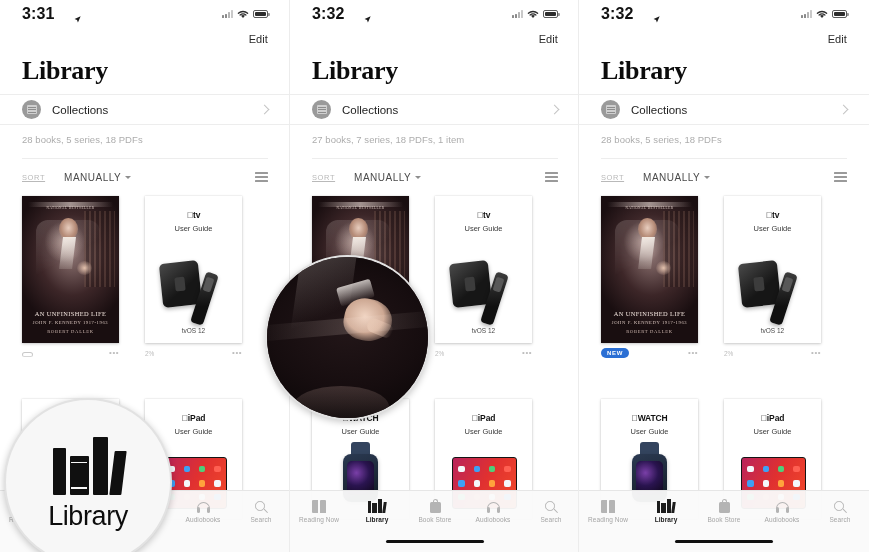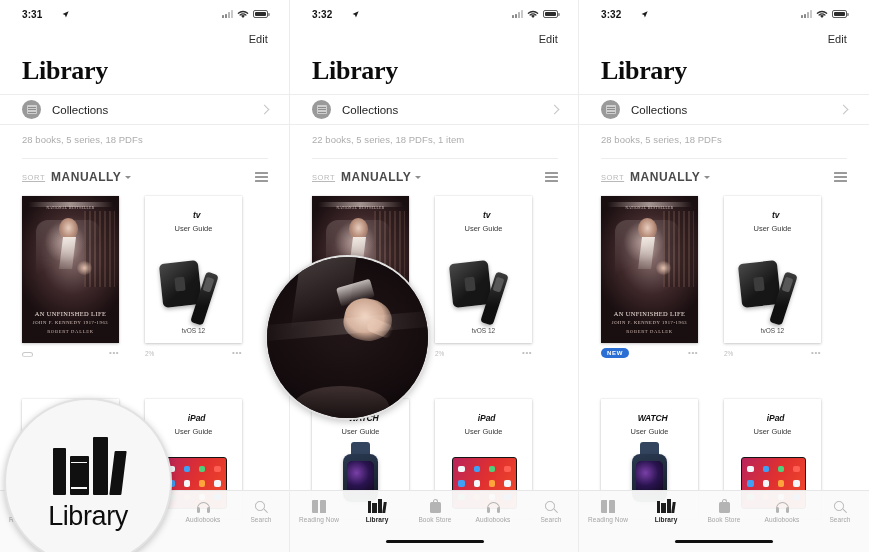--- a/index.html
+++ b/index.html
@@ -25,22 +25,22 @@
   }
   .panel-inner{position:absolute;left:0;top:0;width:290px;height:552px;}
 
   
   .statusbar{
     position:absolute;left:0;top:0;width:290px;height:28px;
     display:flex;align-items:center;justify-content:space-between;
     padding:0 22px;box-sizing:border-box;
   }
   .sb-time{
-    font-size:10px;font-weight:bold;color:#121212;letter-spacing:.1px;
-    display:flex;align-items:center;gap:20px;
+    font-size:16px;font-weight:bold;color:#121212;letter-spacing:.1px;
+    display:flex;align-items:flex-end;gap:20px;
   }
   .loc-arrow{display:inline-block;width:7px;height:7px;position:relative;top:0px;}
   .sb-right{display:flex;align-items:center;gap:4px;}
 
   
   .sig{display:flex;align-items:flex-end;gap:1px;height:8px;}
   .sig i{display:block;width:2px;background:#3c3c3c;border-radius:.5px;}
   .sig i:nth-child(1){height:3px;background:#8a8a8a;}
   .sig i:nth-child(2){height:4.5px;background:#8a8a8a;}
   .sig i:nth-child(3){height:6px;background:#b5b5b5;}
@@ -101,21 +101,21 @@
   .count-divider{
     position:absolute;left:22px;top:158px;width:246px;height:1px;background:#ededed;
   }
 
   .sort-row{
     position:absolute;left:0;top:166px;width:290px;height:22px;
     display:flex;align-items:center;padding:0 22px;box-sizing:border-box;
   }
   .sort-label{font-size:7.5px;color:#b9b9b9;letter-spacing:.6px;text-decoration:underline;}
   .sort-value{
-    font-size:12px;font-weight:bold;color:#4a4a4a;letter-spacing:.5px;margin-left:6px;
+    font-size:10px;font-weight:normal;color:#4a4a4a;letter-spacing:.5px;margin-left:19px;
     cursor:pointer;
   }
   .sort-caret{
     margin-left:4px;width:0;height:0;border-left:3px solid transparent;
     border-right:3px solid transparent;border-top:3.2px solid #8e8e8e;
   }
   .list-icon{
     margin-left:auto;width:13px;height:10px;display:flex;flex-direction:column;
     justify-content:space-between;cursor:pointer;
   }
@@ -198,21 +198,21 @@
   }
   .jfk .t-top{
     position:absolute;left:5%;top:6.5%;width:90%;text-align:center;
     font-family:"Liberation Serif", serif;font-size:3.4px;color:#d6c4be;letter-spacing:.5px;
   }
 
   
   .guide{background:#ffffff;display:block;position:relative;}
   .guide .g-brand{
     position:absolute;left:0;top:14px;width:100%;text-align:center;
-    font-size:8.5px;font-weight:bold;color:#111;letter-spacing:-.1px;font-style:italic;
+    font-size:8.5px;font-weight:bold;color:#111;letter-spacing:-.1px;
   }
   .guide .g-title{
     position:absolute;left:0;top:28px;width:100%;text-align:center;
     font-size:7.5px;color:#3a3a3a;
   }
   .guide .g-os{
     position:absolute;left:0;bottom:9px;width:100%;text-align:center;
     font-size:6.5px;color:#4a4a4a;
   }
   
@@ -655,21 +655,21 @@
             <span class="gl">
               <i></i>
               <i></i>
               <i></i>
             </span>
           </span>
         <span class="coll-label">Collections</span>
         <span class="chev"></span>
       </div>
 
-      <div class="counts">22 books, 5 series, 18 PDFs, 1 item</div>
+      <div class="counts">27 books, 7 series, 18 PDFs, 1 item</div>
       <div class="count-divider"></div>
 
       <div class="sort-row">
         <span class="sort-label">SORT</span>
         <span class="sort-value">MANUALLY</span>
         <span class="sort-caret"></span>
         <span class="list-icon">
             <i></i>
             <i></i>
             <i></i>

